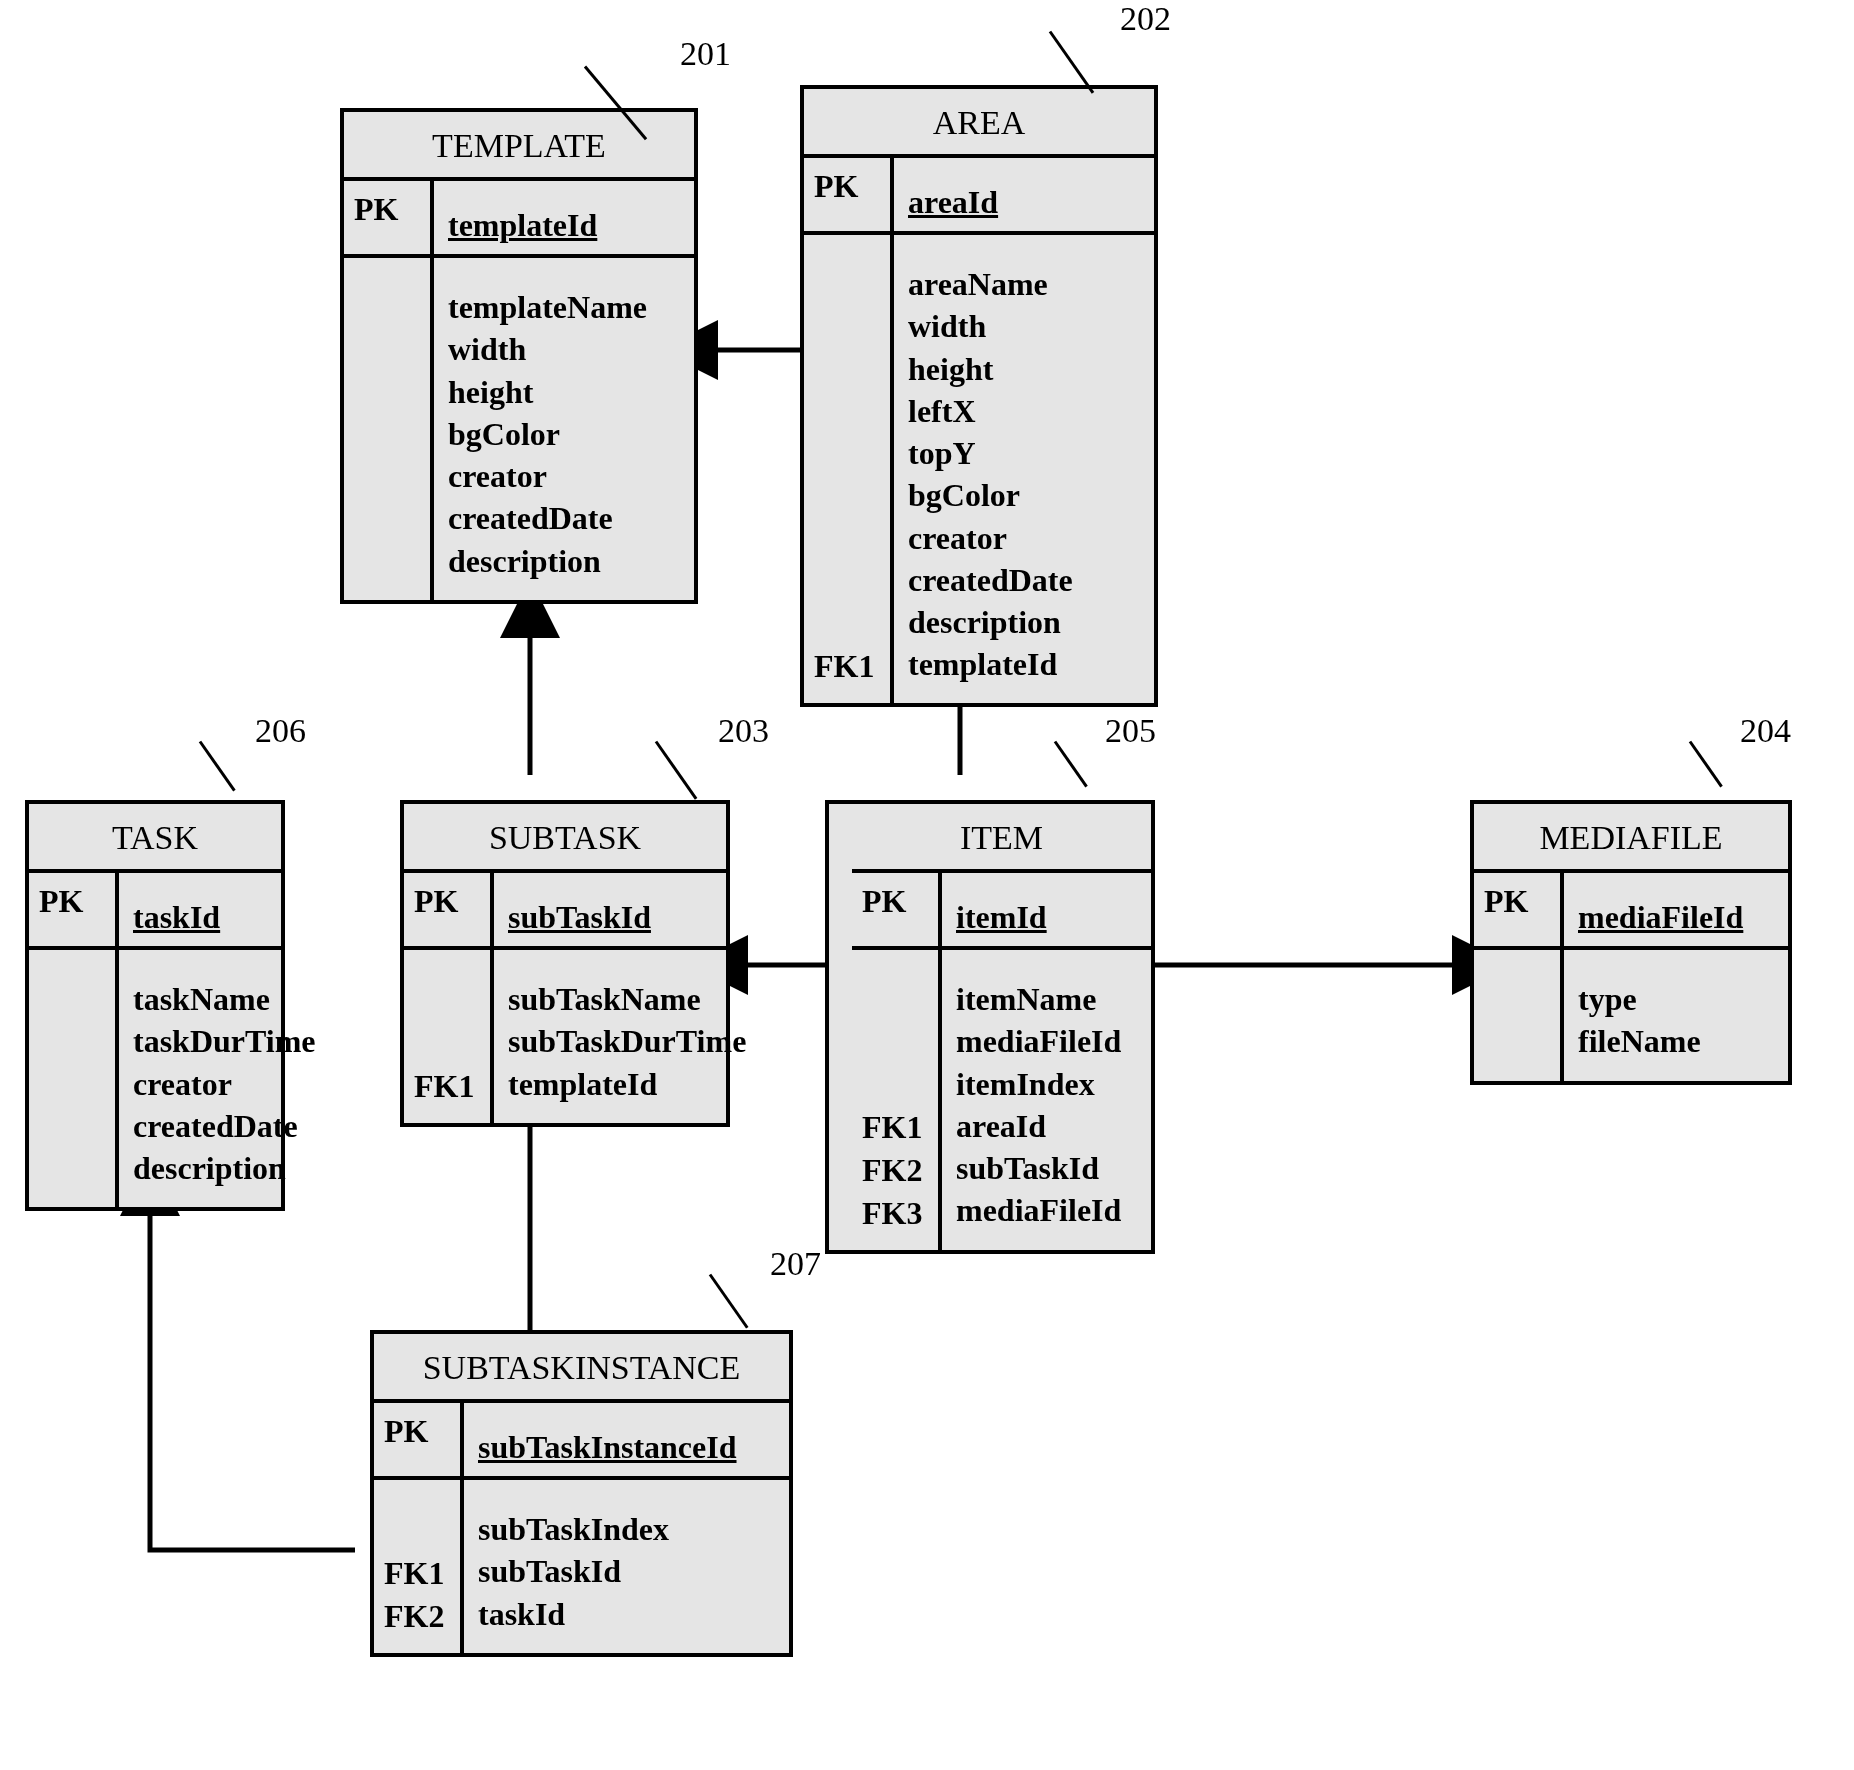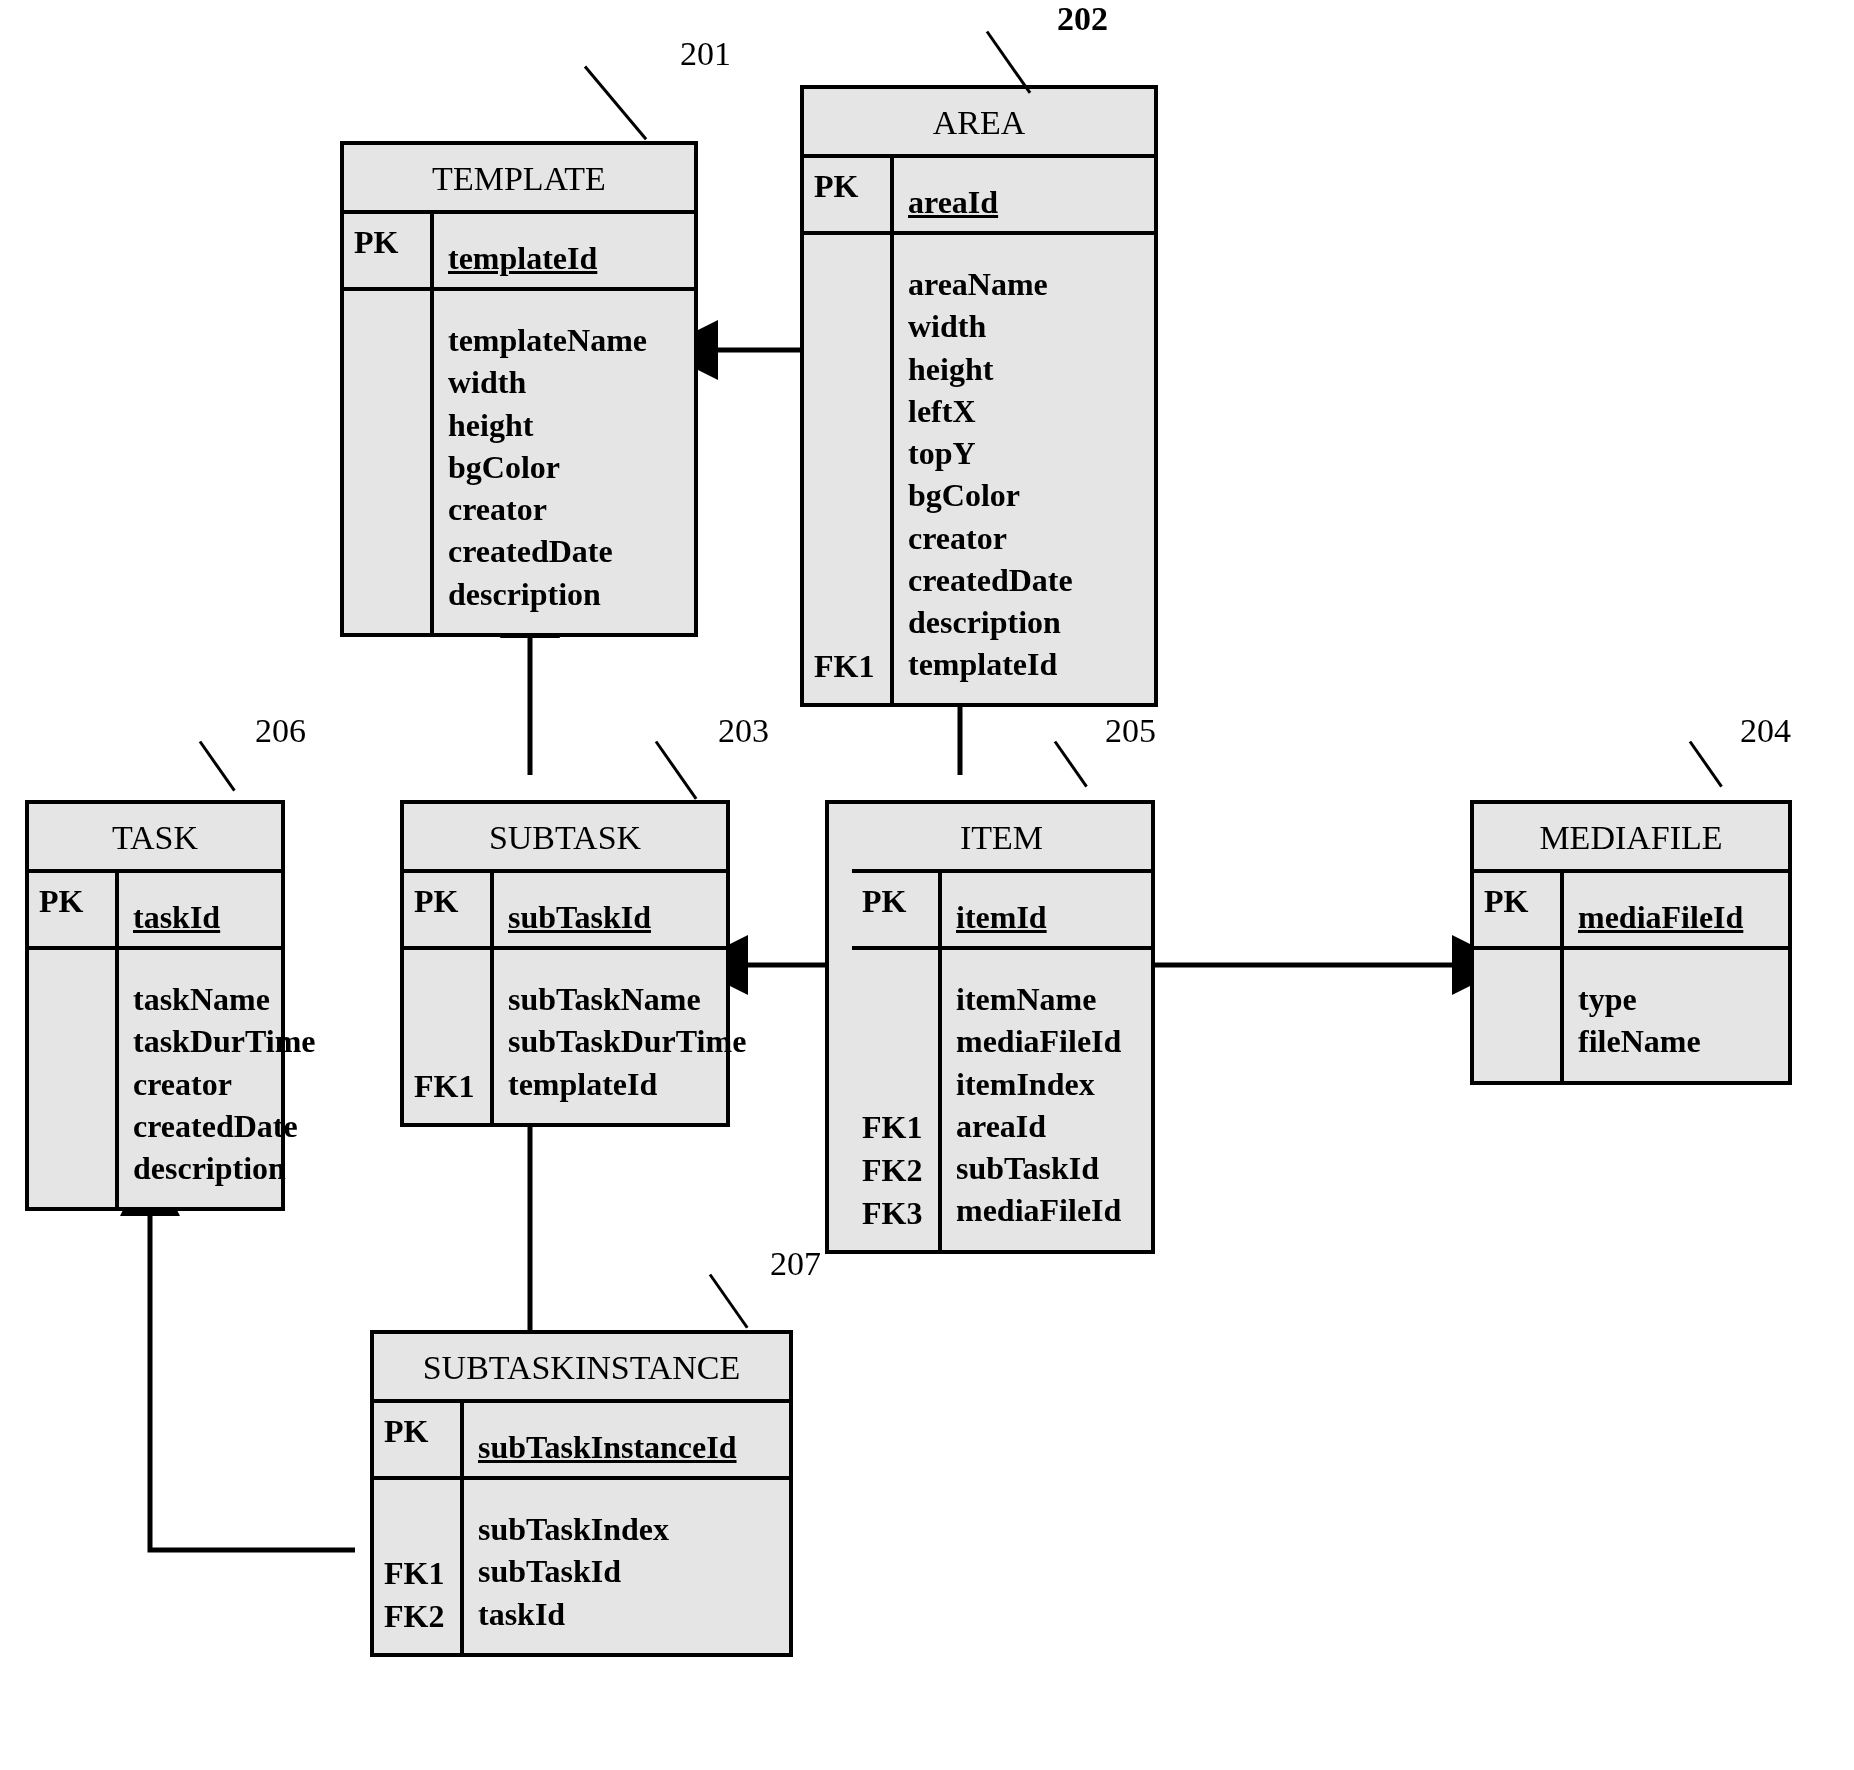--- a/index.html
+++ b/index.html
@@ -37,21 +37,21 @@
 
   <line x1="825" y1="965" x2="742" y2="965" stroke="#000" stroke-width="5" marker-end="url(#arrow)"></line>
 
   <line x1="1155" y1="965" x2="1458" y2="965" stroke="#000" stroke-width="5" marker-end="url(#arrow)"></line>
 
   <line x1="530" y1="1330" x2="530" y2="1117" stroke="#000" stroke-width="5" marker-end="url(#arrow)"></line>
 
   <polyline points="355,1550 150,1550 150,1210" fill="none" stroke="#000" stroke-width="5" marker-end="url(#arrow)"></polyline>
 </svg>
 
-<div class="entity" style="left:340px;top:141px;width:358px;">
+<div class="entity" style="left:340px;top:108px;width:358px;">
   <div class="title">TEMPLATE</div>
   <div class="row pkrow">
     <div class="keycol">PK</div>
     <div class="valcol pkval">templateId</div>
   </div>
   <div class="row attrs">
     <div class="keycol"></div>
     <div class="valcol">
           <div class="attr">templateName</div>
           <div class="attr">width</div>
@@ -85,21 +85,21 @@
           <div class="attr">leftX</div>
           <div class="attr">topY</div>
           <div class="attr">bgColor</div>
           <div class="attr">creator</div>
           <div class="attr">createdDate</div>
           <div class="attr">description</div>
           <div class="attr">templateId</div>
         </div>
   </div>
 </div>
-<div class="callout" style="left:1057px;top:0px;font-weight:bold;">
+<div class="callout" style="left:1120px;top:0px;">
   <span>202</span>
   <div class="line" style="left:-70px;top:30px;width:75px;transform:rotate(55deg);"></div>
 </div>
 
 <div class="entity" style="left:25px;top:800px;width:260px;">
   <div class="title">TASK</div>
   <div class="row pkrow">
     <div class="keycol">PK</div>
     <div class="valcol pkval">taskId</div>
   </div>

